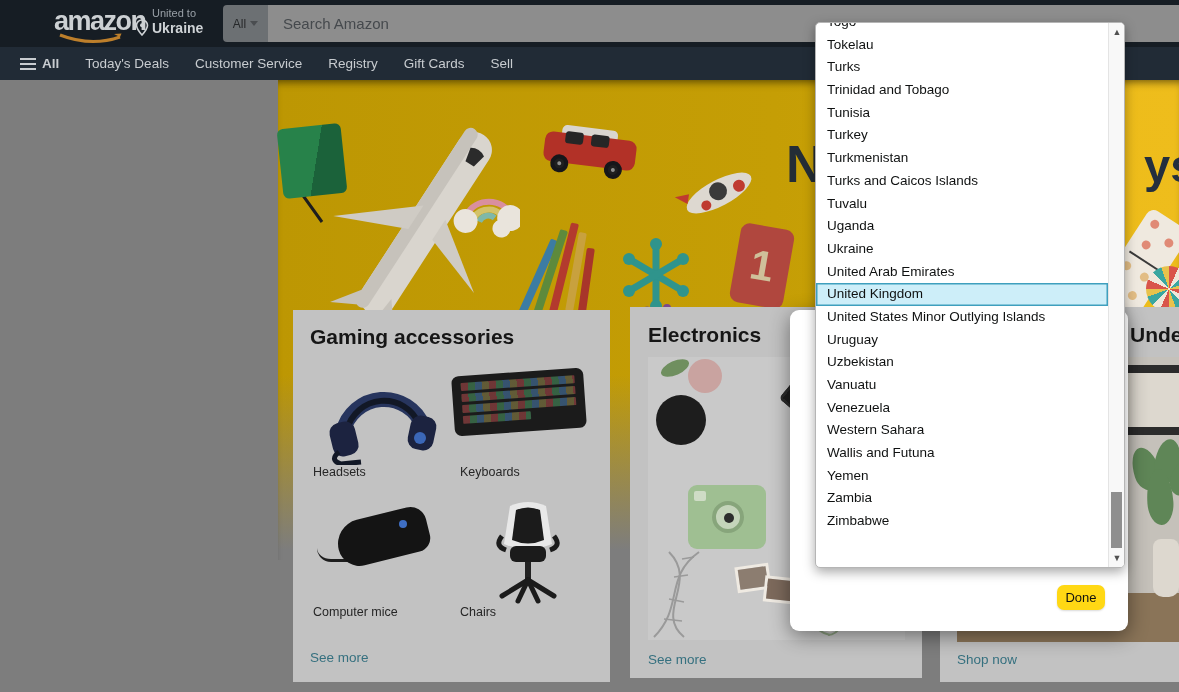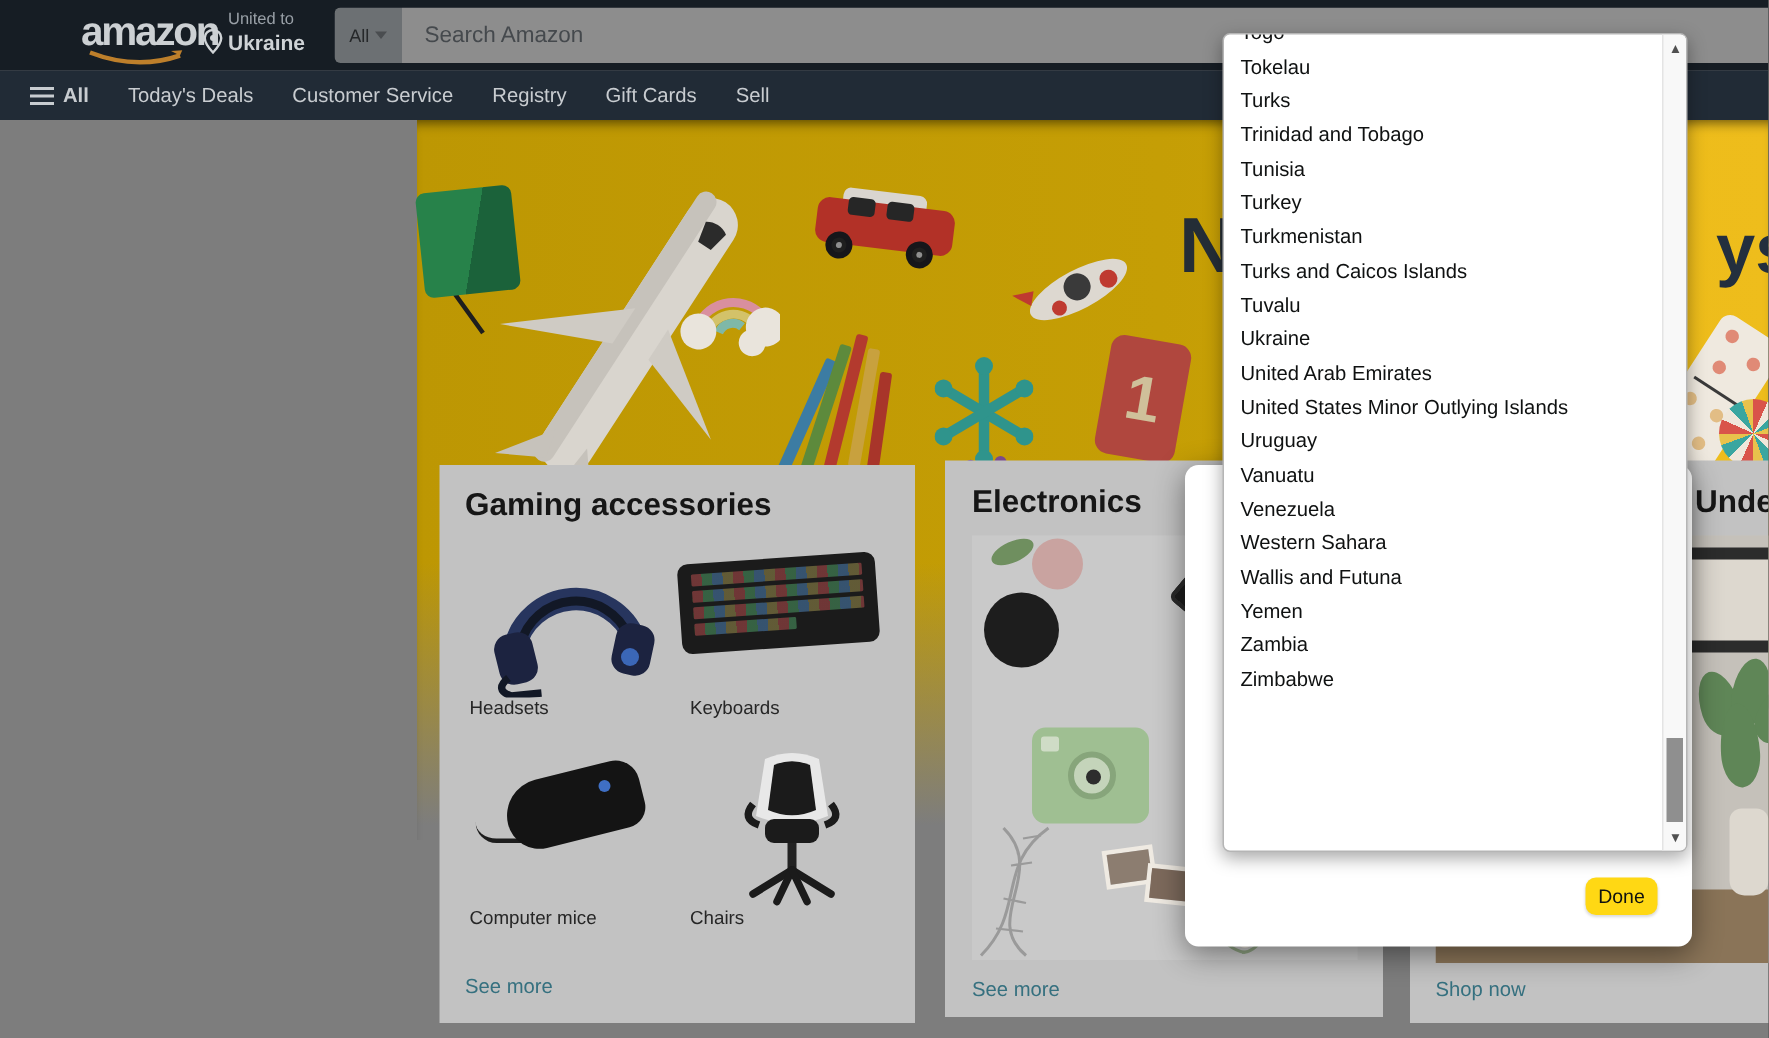--- a/index.html
+++ b/index.html
@@ -367,24 +367,27 @@
     <div class="country-list" id="country-list">
         <div class="country">Togo</div>
         <div class="country">Tokelau</div>
         <div class="country">Turks</div>
         <div class="country">Trinidad and Tobago</div>
         <div class="country">Tunisia</div>
         <div class="country">Turkey</div>
         <div class="country">Turkmenistan</div>
         <div class="country">Turks and Caicos Islands</div>
         <div class="country">Tuvalu</div>
+        <div class="country">Uganda</div>
         <div class="country">Ukraine</div>
         <div class="country">United Arab Emirates</div>
+        <div class="country selected">United Kingdom</div>
         <div class="country">United States Minor Outlying Islands</div>
         <div class="country">Uruguay</div>
+        <div class="country">Uzbekistan</div>
         <div class="country">Vanuatu</div>
         <div class="country">Venezuela</div>
         <div class="country">Western Sahara</div>
         <div class="country">Wallis and Futuna</div>
         <div class="country">Yemen</div>
         <div class="country">Zambia</div>
         <div class="country">Zimbabwe</div>
       </div>
     <div class="scrollbar">
       <div class="sb-btn sb-up">▲</div>

